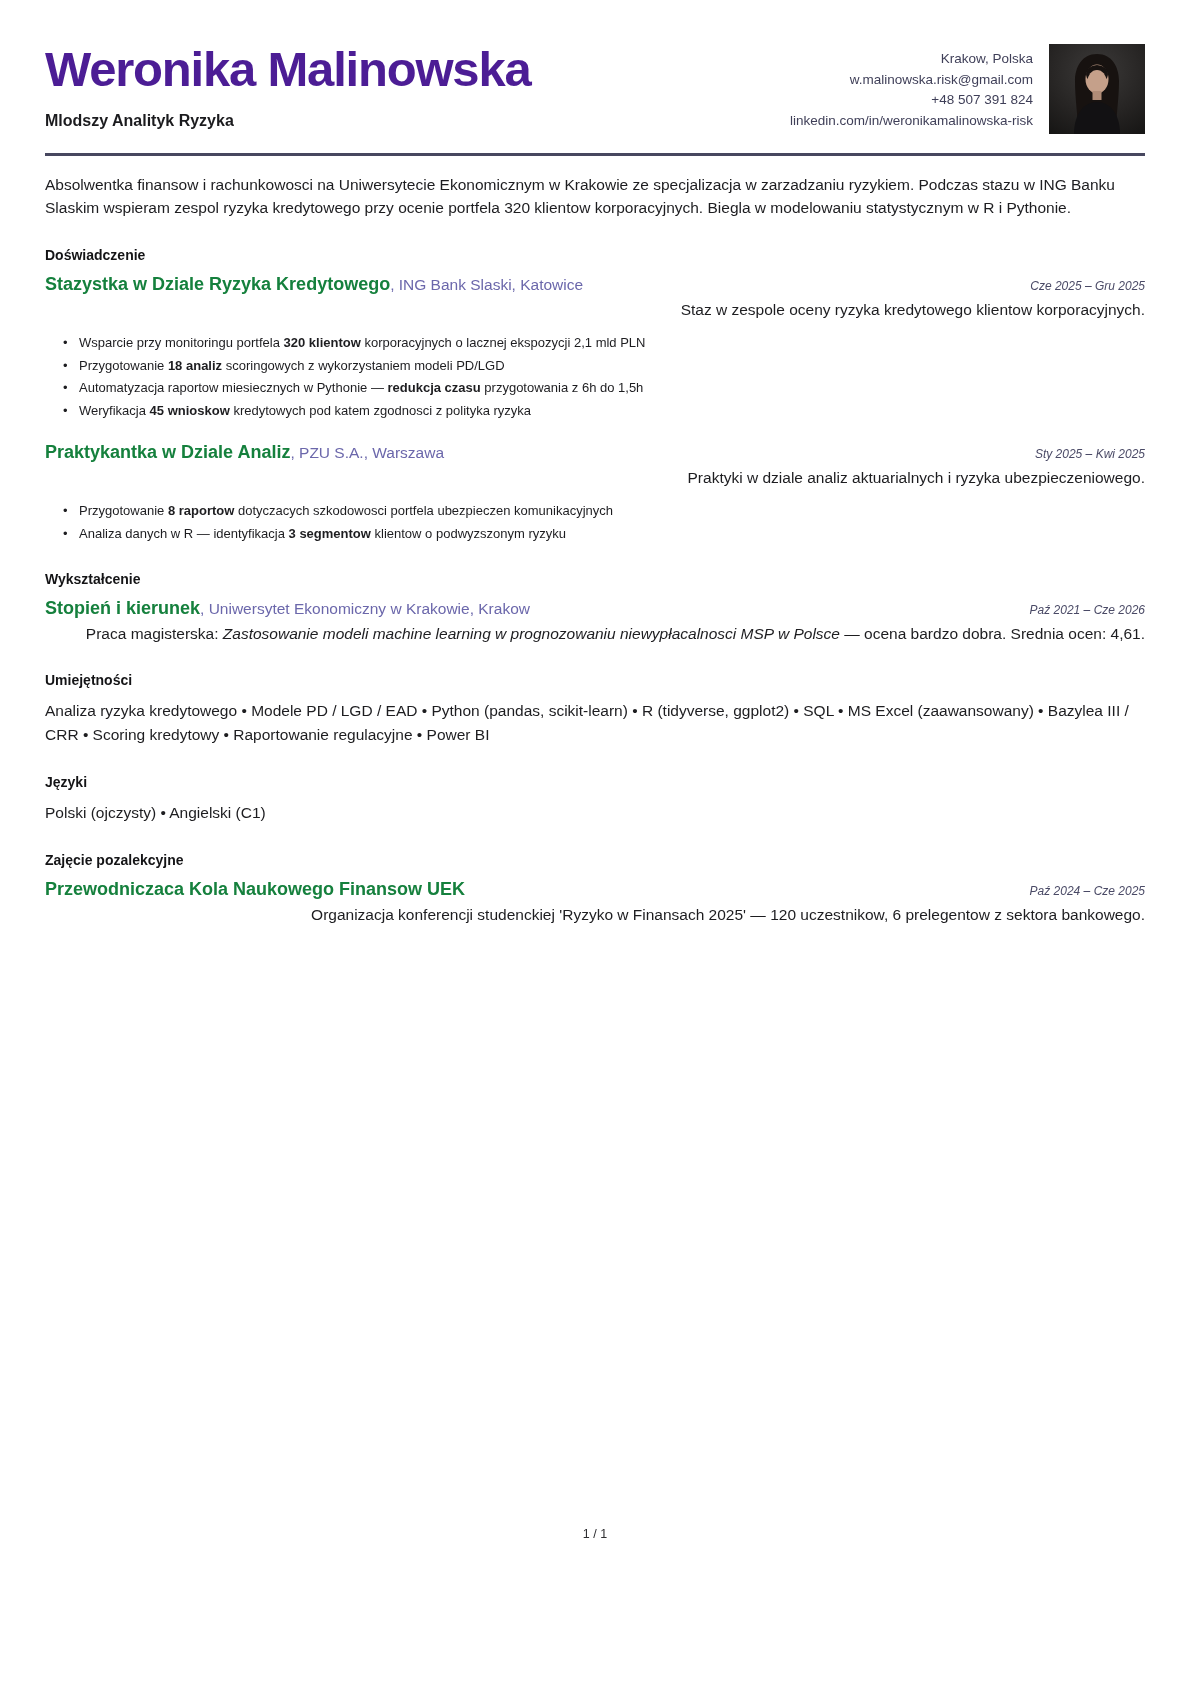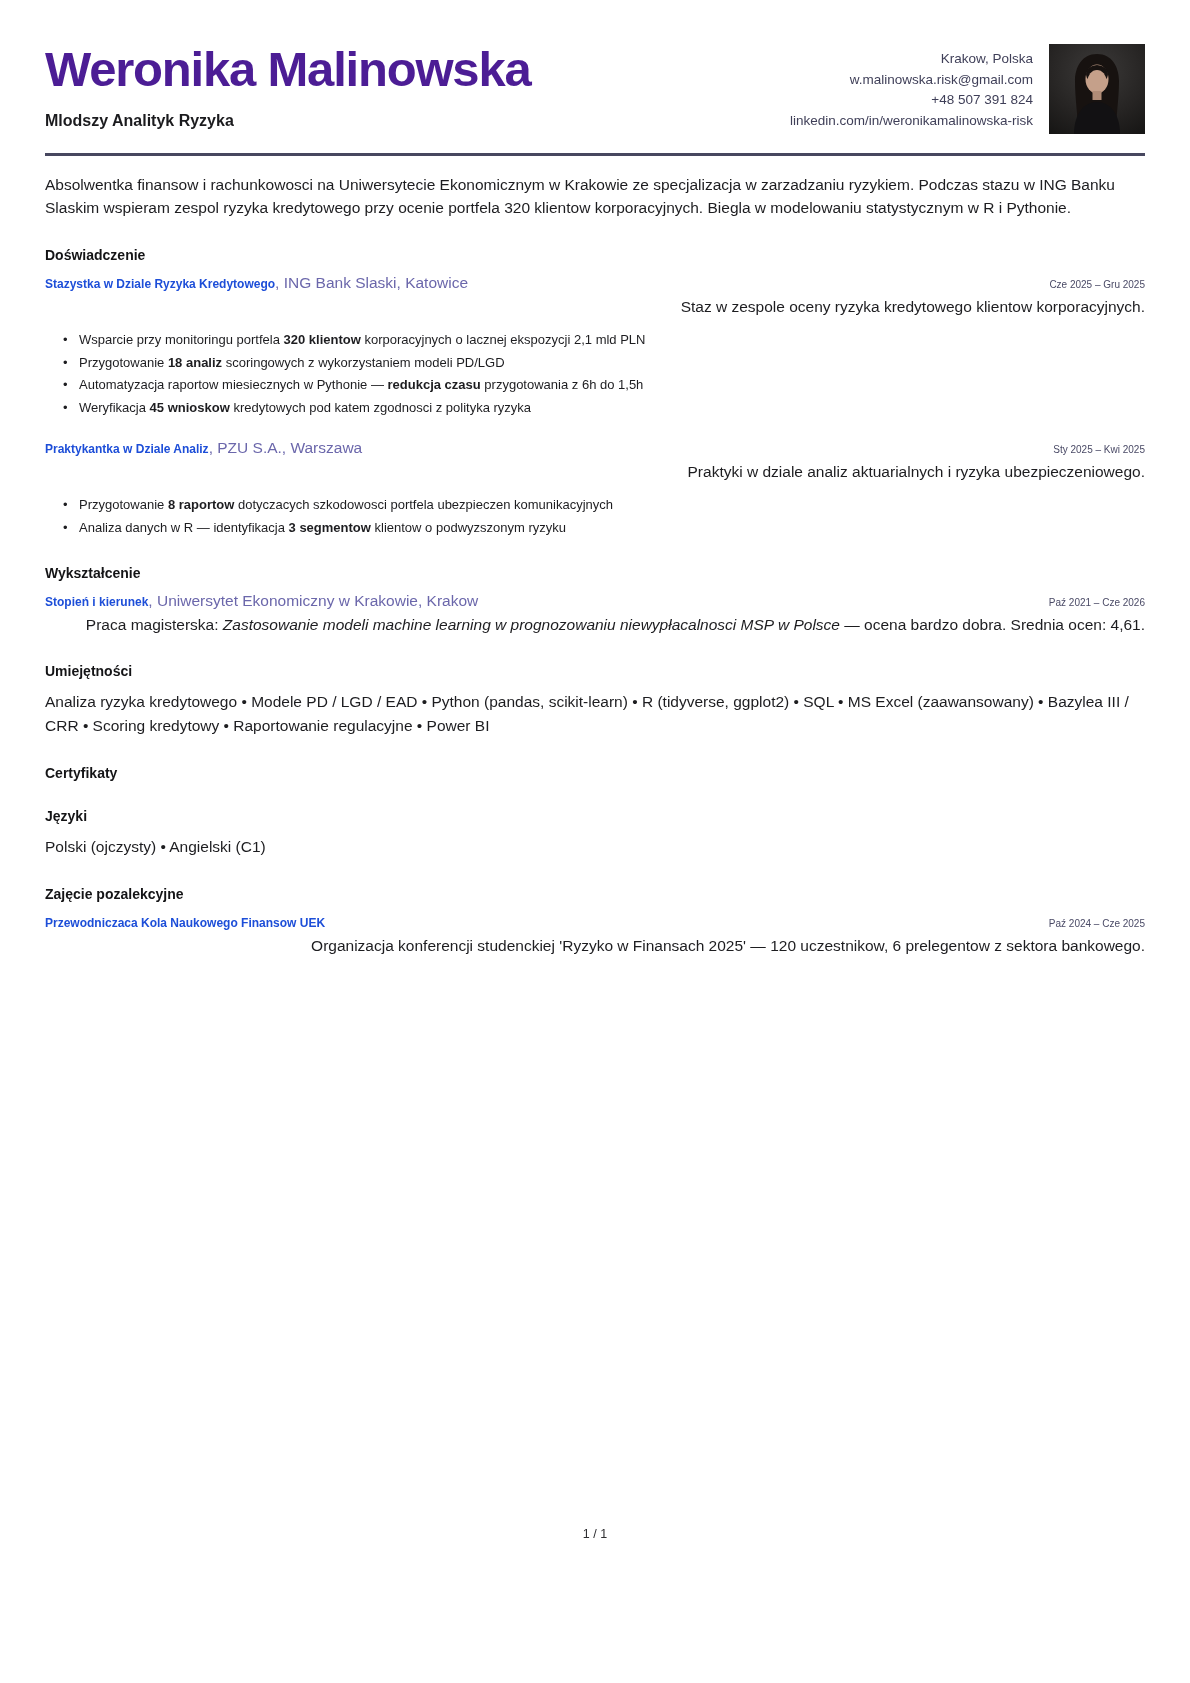--- a/index.html
+++ b/index.html
@@ -25,23 +25,23 @@
 
   
   .section { margin-top:27px; }
   .section-heading { font-size:14px; font-weight:700; color:#141416; }
   .section-body { margin-top:11px; }
   .section-text { font-size:15.5px; line-height:1.55; }
 
   .entry { margin-bottom:21px; }
   .entry:last-child { margin-bottom:0; }
   .entry-header { display:flex; justify-content:space-between; align-items:baseline; gap:20px; }
-  .entry-title { font-size:12px; font-weight:700; color:#1d4ed8; }
+  .entry-title { font-size:18px; font-weight:700; color:#15803d; }
   .entry-subtitle { font-size:15.5px; font-weight:400; color:#6b67ab;text-align:center; }
-  .entry-date { font-size:10px; color:#4a4a66; white-space:nowrap; flex:none; }
+  .entry-date { font-size:12px; font-style:italic; color:#4a4a66; white-space:nowrap; flex:none; }
   .entry-desc { font-size:15.5px; line-height:1.5; margin-top:3px;text-align:right; }
   .entry-bullets { list-style:none; margin:13px 0 0 0; padding:0; }
   .entry-bullets li { position:relative; padding-left:34px; margin:4px 0; font-size:13px; line-height:1.45; }
   .entry-bullets li::before { content:"•"; position:absolute; left:18px; top:0; color:#1d1d20; }
 
   .b { font-weight:700; }
   .i { font-style:italic; }
 
   .footer { position:absolute; left:0; right:0; top:1527px; text-align:center;
             font-size:12.5px; color:#2e2e31; }
@@ -138,24 +138,20 @@
 </div>
   </section>
 
   <section class="section">
     <h2 class="section-heading">Umiejętności</h2>
     <div class="section-body">
           <p class="section-text">Analiza ryzyka kredytowego • Modele PD / LGD / EAD • Python (pandas, scikit-learn) • R (tidyverse, ggplot2) • SQL • MS Excel (zaawansowany) • Bazylea III / CRR • Scoring kredytowy • Raportowanie regulacyjne • Power BI</p>
         </div>
   </section>
 
-  <section class="section">
-    <h2 class="section-heading">Certyfikaty</h2>
-
-  </section>
 
   <section class="section">
     <h2 class="section-heading">Języki</h2>
     <div class="section-body">
           <p class="section-text">Polski (ojczysty) • Angielski (C1)</p>
         </div>
   </section>
 
   <section class="section">
     <h2 class="section-heading">Zajęcie pozalekcyjne</h2>

